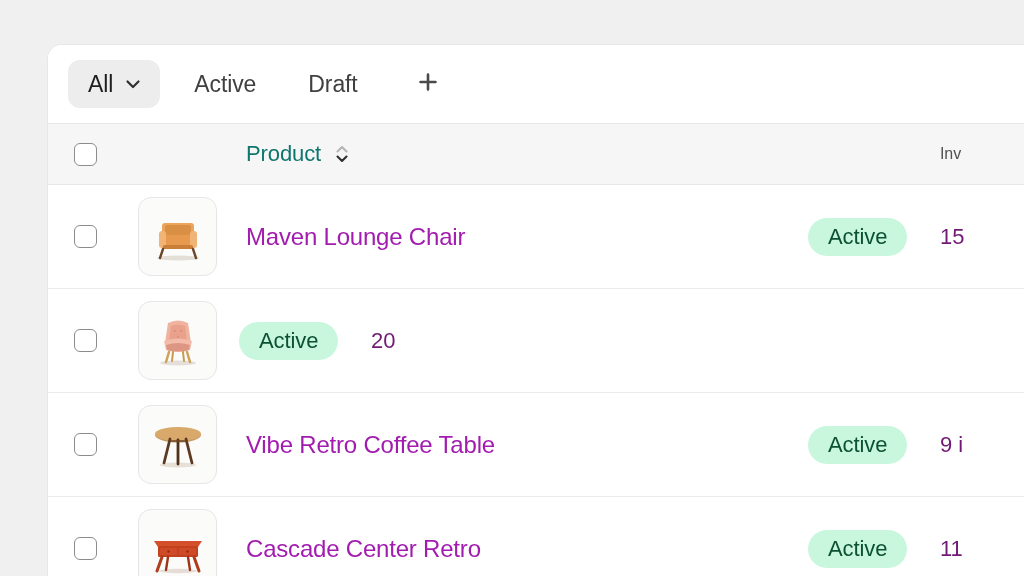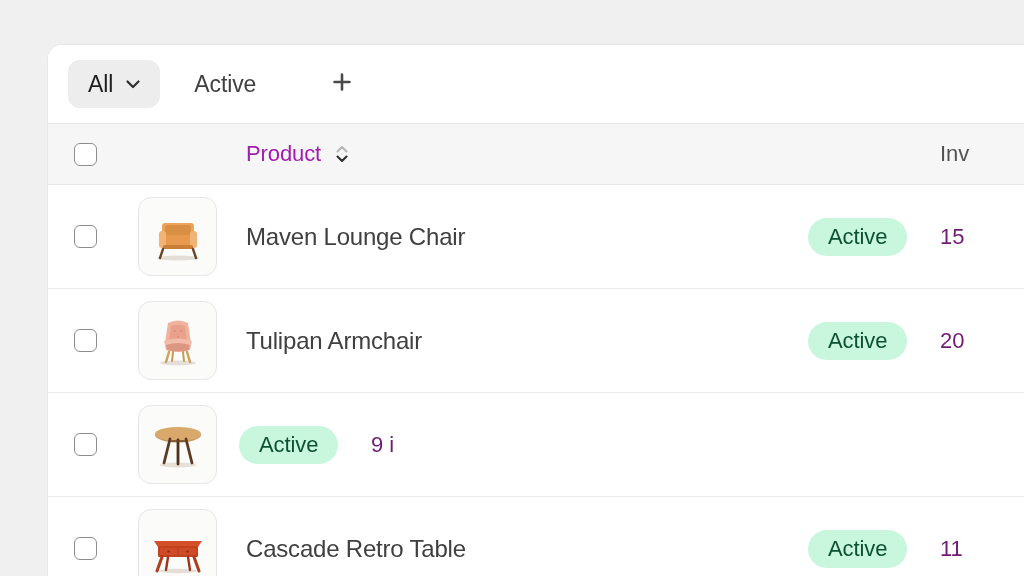--- a/index.html
+++ b/index.html
@@ -148,37 +148,37 @@
     box-sizing: border-box;
     overflow: hidden;
     white-space: nowrap;
   }
 
   
   .th-product {
     display: flex;
     align-items: center;
     font-size: 22px;
-    color: #a21caf;
+    color: #0f766e;
     letter-spacing: -0.1px;
     cursor: pointer;
     user-select: none;
   }
 
   .th-sort {
     margin-left: 12px;
     display: inline-flex;
     flex-direction: column;
     align-items: center;
     justify-content: center;
     line-height: 0;
   }
 
   .th-inv {
-    font-size: 22px;
+    font-size: 16px;
     color: #525252;
     letter-spacing: -0.1px;
     cursor: pointer;
     user-select: none;
     text-align: center;
   }
 
   
   .cbox {
     width: 23px;
@@ -201,21 +201,21 @@
     display: flex;
     align-items: center;
     justify-content: center;
     box-sizing: border-box;
   }
   .thumb svg { display: block; }
 
   
   .pname {
     font-size: 24px;
-    color: #404040;
+    color: #a21caf;
     letter-spacing: -0.2px;
     white-space: nowrap;
     text-align: center;
   }
 
   
   .badge {
     display: inline-flex;
     align-items: center;
     justify-content: center;
@@ -255,20 +255,23 @@
       </div>
 
       <div class="tab-gap"></div>
 
       <div class="tab">
         <span>Active</span>
       </div>
 
       <div class="tab-gap"></div>
 
+      <div class="tab">
+        <span>Draft</span>
+      </div>
 
       <div class="tab-gap"></div>
 
 
       <div class="addtab">
         <span>
           <svg width="24" height="24" viewBox="0 0 24 24" aria-hidden="true">
             <path d="M12 4.5 V19.5 M4.5 12 H19.5" fill="none" stroke="#4a4a4a" stroke-width="2.6" stroke-linecap="round"></path>
           </svg>
         </span>
@@ -344,23 +347,20 @@
               <circle cx="32" cy="28" r="1.1" fill="#d98f7c"></circle>
               <path d="M18 32 q14 -5 28 0 l-2 9 q-12 4 -24 0 z" fill="#f3bcaa"></path>
               <path d="M20 36 q12 -4 24 0 l-1 5 q-11 3 -22 0 z" fill="#dd9683"></path>
               <path d="M23 43 L20 53" stroke="#cfa257" stroke-width="2.5" stroke-linecap="round"></path>
               <path d="M41 43 L44 53" stroke="#cfa257" stroke-width="2.5" stroke-linecap="round"></path>
               <path d="M27 43 L26 52" stroke="#c79a50" stroke-width="2" stroke-linecap="round"></path>
               <path d="M37 43 L38 52" stroke="#c79a50" stroke-width="2" stroke-linecap="round"></path>
             </svg>
           </div>
         </div>
-        <div class="c-name">
-          <span class="pname">Tulipan Armchair</span>
-        </div>
         <div class="c-status">
           <span class="badge">Active</span>
         </div>
         <div class="c-inv">
           <span class="inv">20</span>
         </div>
       </div>
 
       <div class="row">
         <div class="c-check">
@@ -371,20 +371,23 @@
             <svg width="64" height="64" viewBox="0 0 64 64" aria-hidden="true">
               <ellipse cx="32" cy="52" rx="18" ry="2.4" fill="#e6e0d6"></ellipse>
               <ellipse cx="32" cy="22" rx="23" ry="7.5" fill="#c89a5e"></ellipse>
               <ellipse cx="32" cy="21" rx="23" ry="7" fill="#d8a96a"></ellipse>
               <path d="M24 26 L18 50" stroke="#5c3a22" stroke-width="2.8" stroke-linecap="round"></path>
               <path d="M40 26 L46 50" stroke="#5c3a22" stroke-width="2.8" stroke-linecap="round"></path>
               <path d="M32 27 L32 51" stroke="#4f3119" stroke-width="2.8" stroke-linecap="round"></path>
               <path d="M24 28 L40 28" stroke="#6b4526" stroke-width="1.6"></path>
             </svg>
           </div>
+        </div>
+        <div class="c-name">
+          <span class="pname">Vibe Retro Coffee Table</span>
         </div>
         <div class="c-status">
           <span class="badge">Active</span>
         </div>
         <div class="c-inv">
           <span class="inv">9 i</span>
         </div>
       </div>
 
       <div class="row">
@@ -402,21 +405,21 @@
               <circle cx="22.5" cy="34.5" r="1.2" fill="#8f2d13"></circle>
               <circle cx="41.5" cy="34.5" r="1.2" fill="#8f2d13"></circle>
               <path d="M16 40 L11 54" stroke="#b03d1d" stroke-width="3" stroke-linecap="round"></path>
               <path d="M48 40 L53 54" stroke="#b03d1d" stroke-width="3" stroke-linecap="round"></path>
               <path d="M22 40 L20 53" stroke="#9e3419" stroke-width="2.4" stroke-linecap="round"></path>
               <path d="M42 40 L44 53" stroke="#9e3419" stroke-width="2.4" stroke-linecap="round"></path>
             </svg>
           </div>
         </div>
         <div class="c-name">
-          <span class="pname">Cascade Retro Table</span>
+          <span class="pname">Cascade Center Retro</span>
         </div>
         <div class="c-status">
           <span class="badge">Active</span>
         </div>
         <div class="c-inv">
           <span class="inv">11</span>
         </div>
       </div>
 
     </div>

